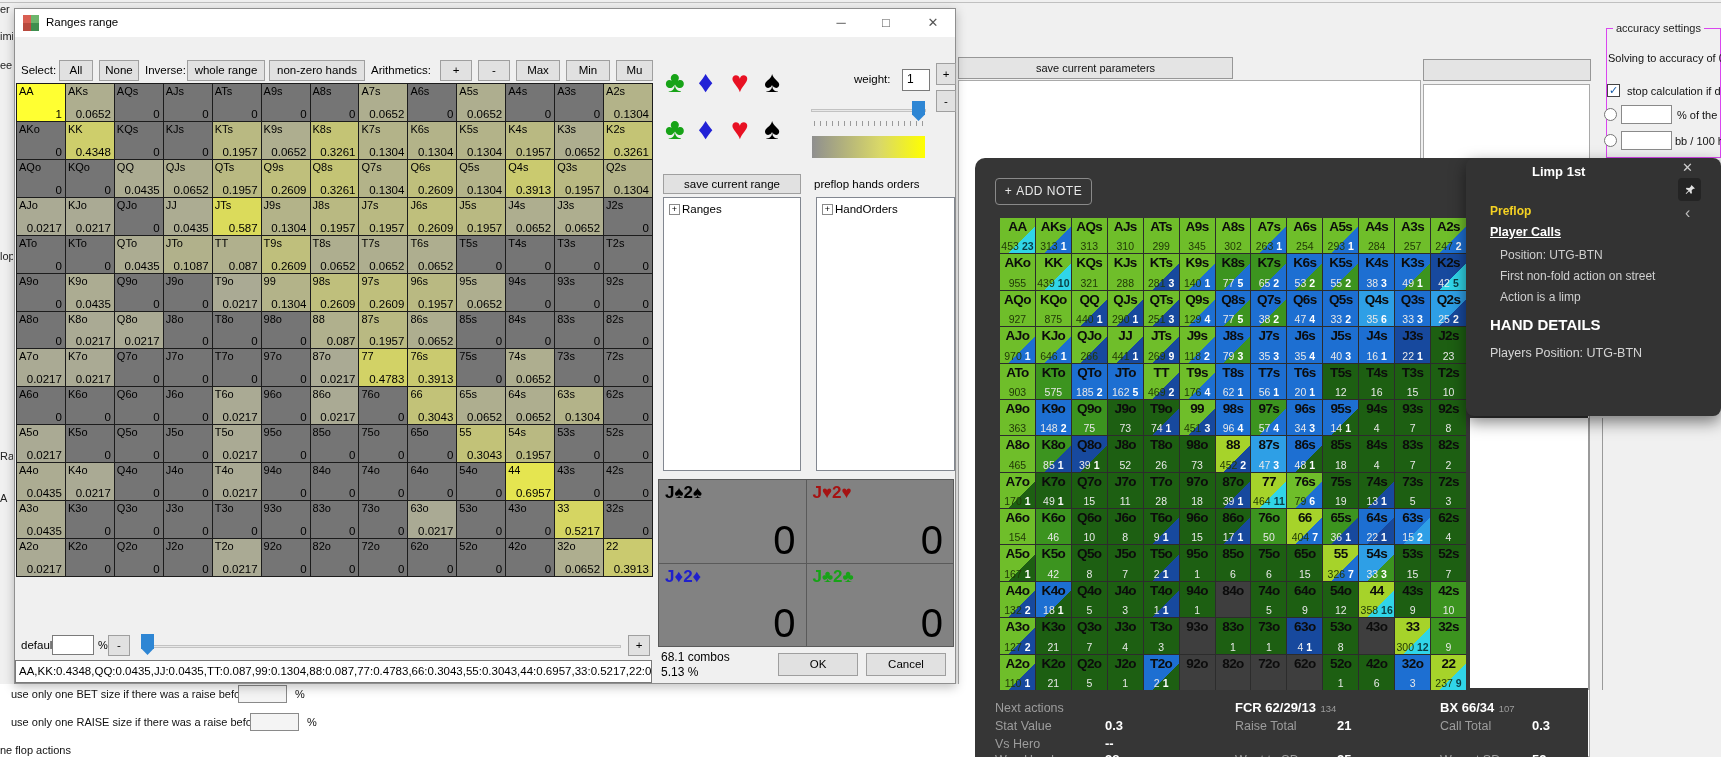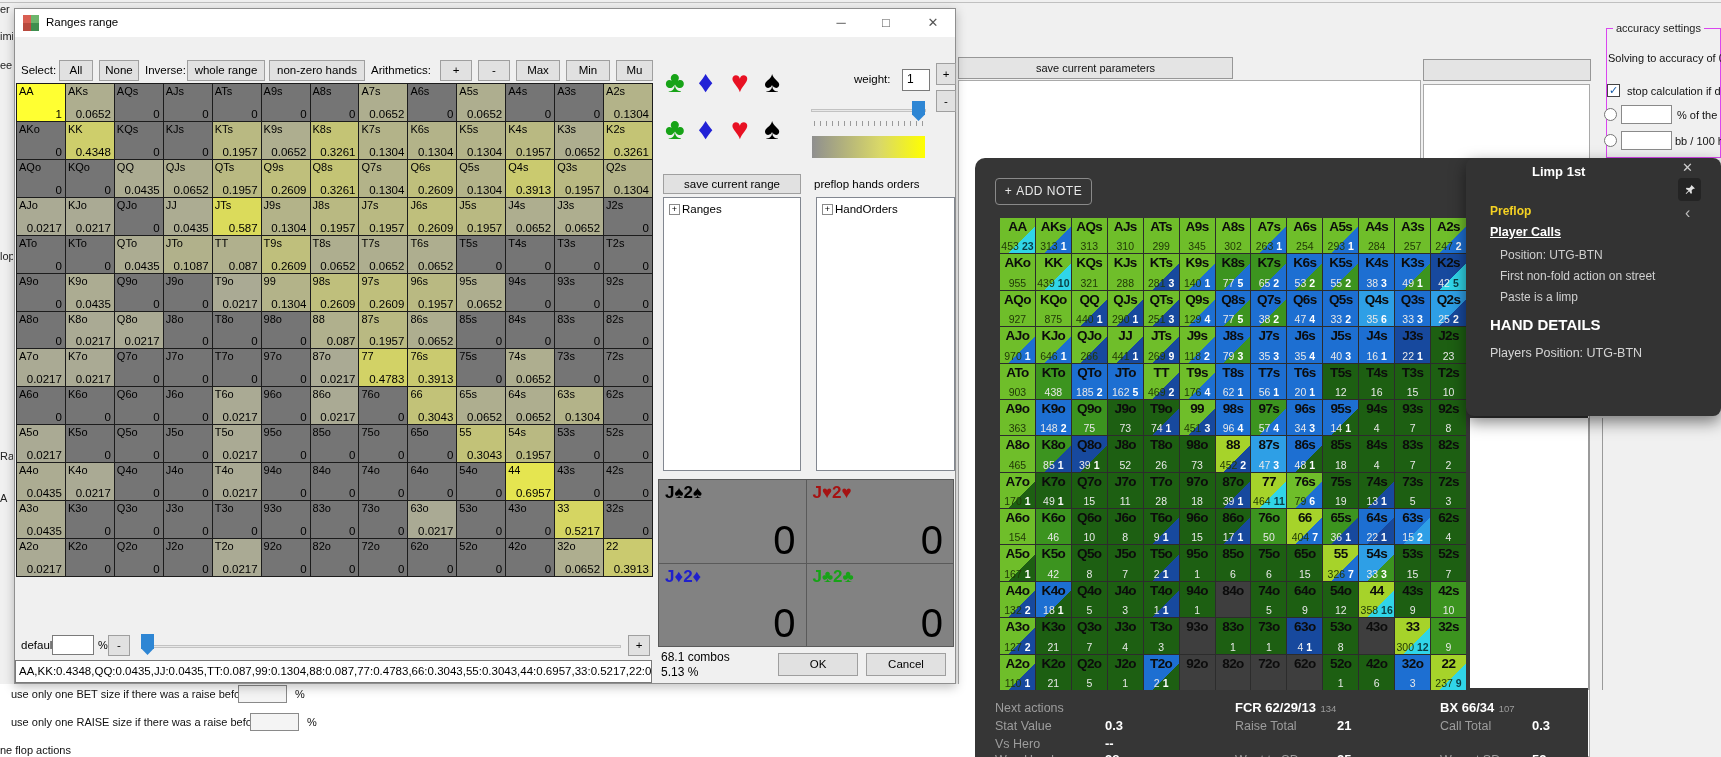--- a/index.html
+++ b/index.html
@@ -1265,21 +1265,21 @@
       </div>
       <div class="ocell" style="background: rgb(111, 190, 42);">
         <span class="oh">ATo</span>
     <span class="onums">
           <span class="ov" style="color:#213a07">903</span>
         </span>
       </div>
       <div class="ocell" style="background: rgb(60, 148, 31);">
         <span class="oh">KTo</span>
     <span class="onums">
-          <span class="ov" style="color:#e8e8e8">438</span>
+          <span class="ov" style="color:#e8e8e8">575</span>
         </span>
       </div>
       <div class="ocell" style="background: rgb(29, 111, 210);">
         <span class="oh">QTo</span>
     <span class="onums">
           <span class="ov" style="color:#e8e8e8">185</span>
           <span class="ob" style="color:#fff">2</span>
         </span>
       </div>
       <div class="ocell" style="background: rgb(29, 111, 210);">
@@ -2035,16 +2035,16 @@
   <div id="sb-pin">
     <svg width="12" height="12" viewBox="0 0 24 24">
         <path fill="#e0e0e0" d="M15 2l7 7-4.2 1.2-2.6 2.6.8 5.8-2.4 1-3.4-5.2-5.7 5.7-1.2-1.2 5.7-5.7L3.8 9.8l1-2.4 5.8.8 2.6-2.6L15 2z"></path>
       </svg>
   </div>
   <div id="sb-chev">‹</div>
   <div id="sb-preflop">Preflop</div>
   <div id="sb-playercalls">Player Calls</div>
   <div class="sb-line" style="top:90px">Position: UTG-BTN</div>
   <div class="sb-line" style="top:111px">First non-fold action on street</div>
-  <div class="sb-line" style="top:132px">Paste is a limp</div>
+  <div class="sb-line" style="top:132px">Action is a limp</div>
   <div id="sb-details">HAND DETAILS</div>
   <div id="sb-pos">Players Position: UTG-BTN</div>
 </div>
 
 </body></html>

